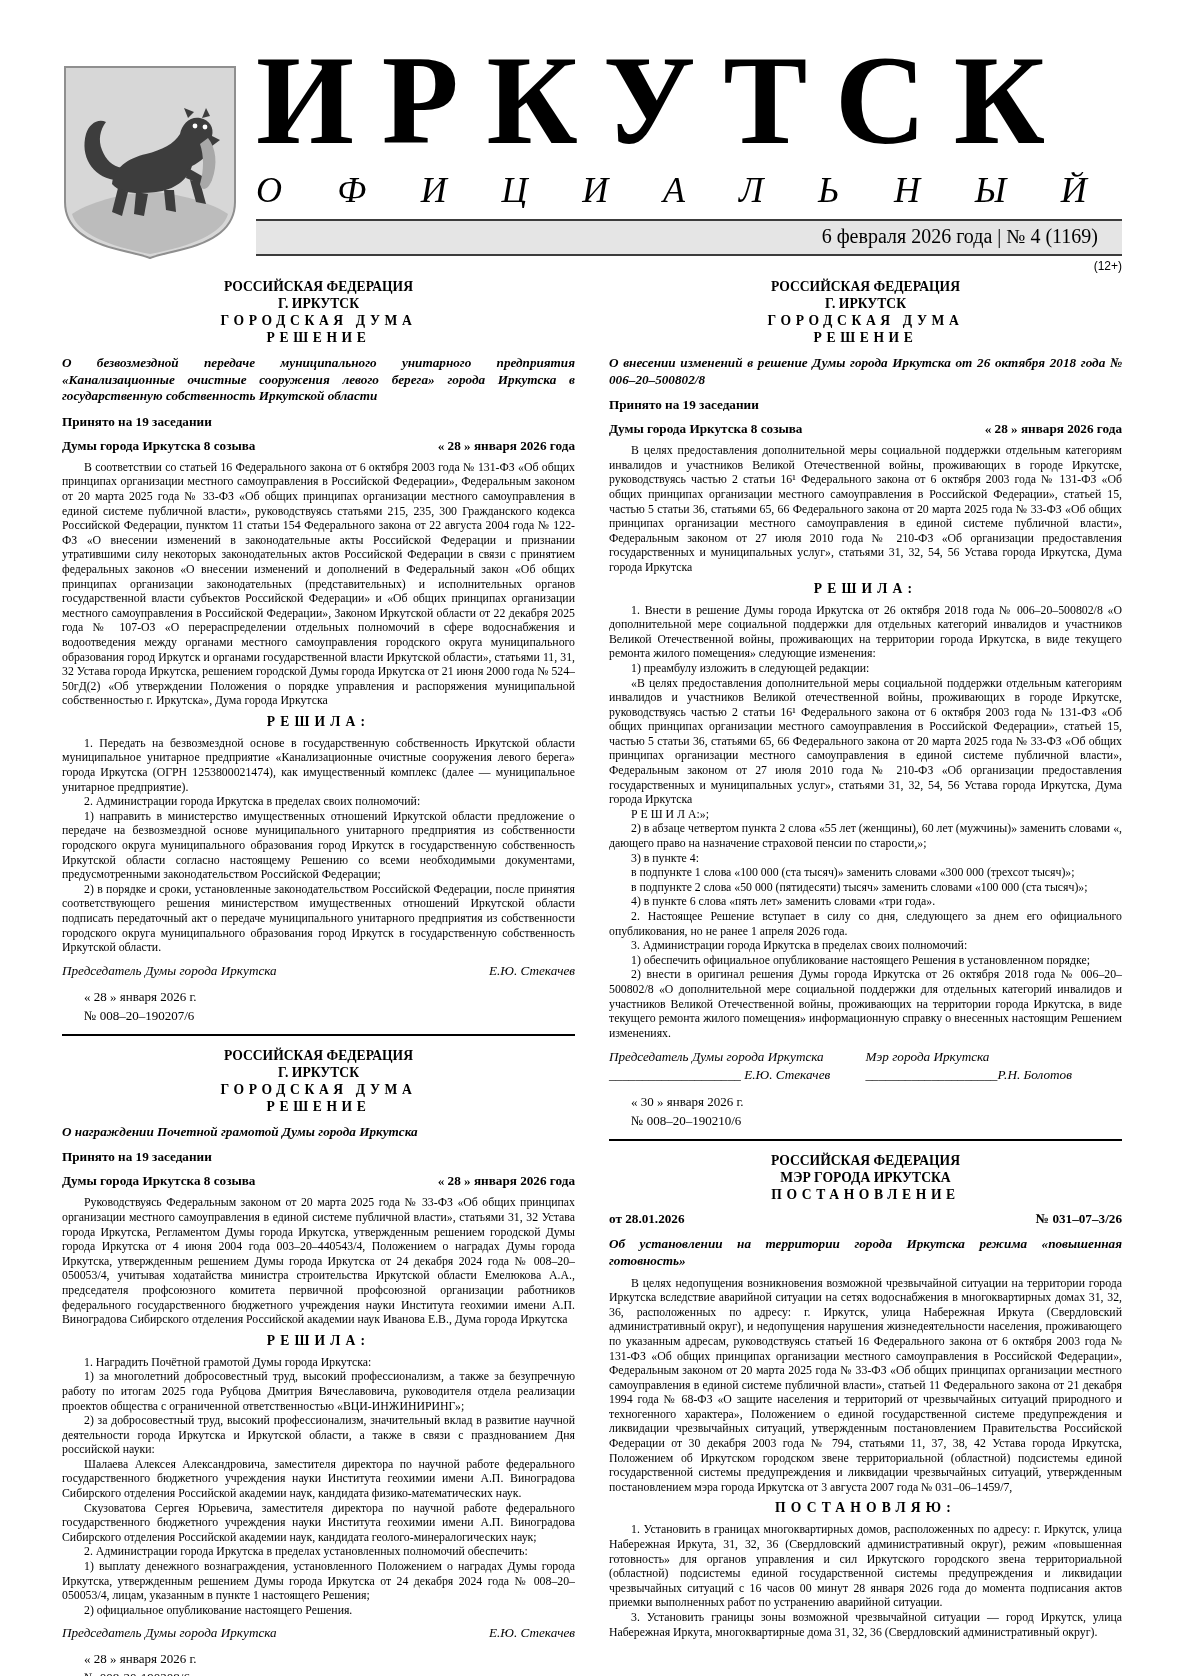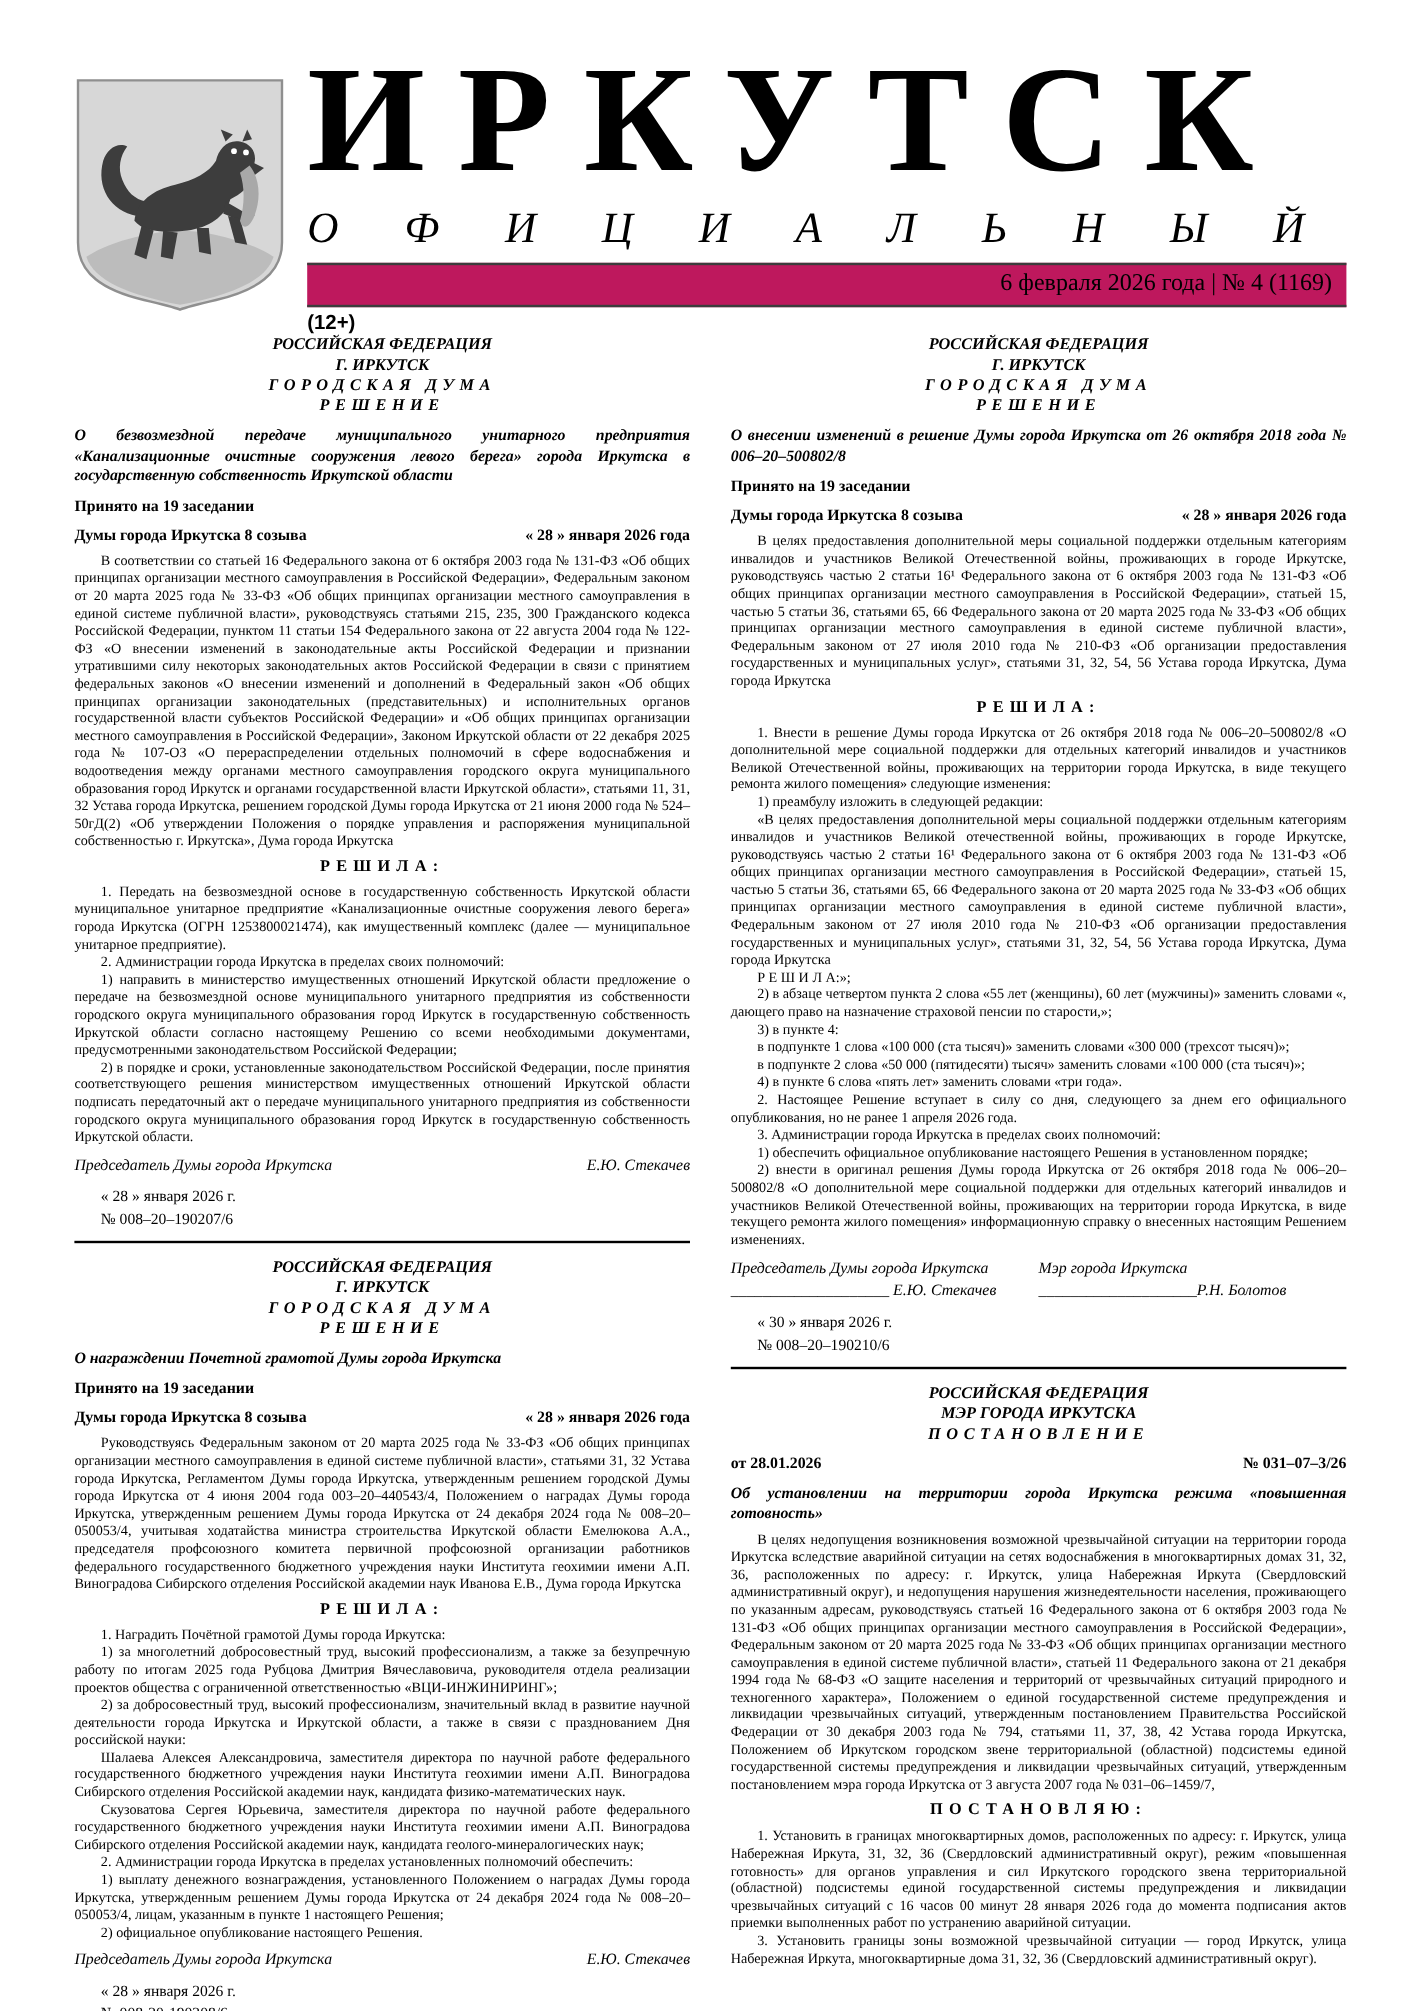--- a/index.html
+++ b/index.html
@@ -5,29 +5,29 @@
   html,body{margin:0;padding:0;background:#ffffff;}
   .page{position:relative;width:1184px;height:1676px;background:#fff;overflow:hidden;
         font-family:"Liberation Serif",serif;color:#000;}
   
   .crest{position:absolute;left:62px;top:64px;width:176px;height:196px;}
   .mast{position:absolute;left:256px;top:0;width:866px;}
   .mast-title{font-size:126px;font-weight:bold;line-height:1;letter-spacing:0.22em;
               white-space:nowrap;margin-top:38px;overflow:hidden;width:880px;}
   .mast-sub{font-size:36px;line-height:1;letter-spacing:1.52em;white-space:nowrap;
             margin-top:8px;overflow:hidden;width:880px;font-style:italic;}
-  .date-bar{margin-top:11px;background:#be185d;border-top:2px solid #3c3c3c;border-bottom:2px solid #3c3c3c;
-            text-align:right;font-size:20px;padding:4px 12px 6px 0;}
-  .age{margin-top:3px;font-family:"Liberation Sans",sans-serif;
-       font-weight:bold;font-size:17px;}
+  .date-bar{margin-top:11px;background:#e5e5e5;border-top:2px solid #3c3c3c;border-bottom:2px solid #3c3c3c;
+            text-align:right;font-size:20px;padding:4px 24px 6px 0;}
+  .age{margin-top:3px;text-align:right;font-family:"Liberation Sans",sans-serif;
+       font-weight:normal;font-size:12px;}
   
   .cols{position:absolute;top:278px;left:62px;width:1060px;display:flex;gap:34px;}
   .col{flex:1 1 0;min-width:0;}
   
-  .org{text-align:center;font-weight:bold;font-size:13.6px;line-height:17px;font-style:italic;}
+  .org{text-align:center;font-weight:bold;font-size:13.6px;line-height:17px;}
   .org .sp{letter-spacing:0.34em;}
   .doc-title{font-weight:bold;font-style:italic;font-size:13.2px;line-height:16.6px;
              text-align:justify;margin-top:9px;}
   .adopted{font-weight:bold;font-size:13.2px;margin-top:9px;}
   .meta{display:flex;justify-content:space-between;font-weight:bold;font-size:13.2px;margin-top:8px;align-items:center;}
   .body p{font-size:11.8px;line-height:14.6px;text-align:justify;text-indent:22px;margin:0;hyphens:auto;}
   .body p:first-child{margin-top:6px;}
   .res-head{text-align:center;font-weight:bold;font-size:13.6px;letter-spacing:0.38em;margin:6px 0 5px;}
   .sig{display:flex;justify-content:space-between;font-style:italic;font-size:13.2px;margin-top:8px;}
   .sig2{display:flex;font-style:italic;font-size:13.2px;margin-top:8px;line-height:18px;}

